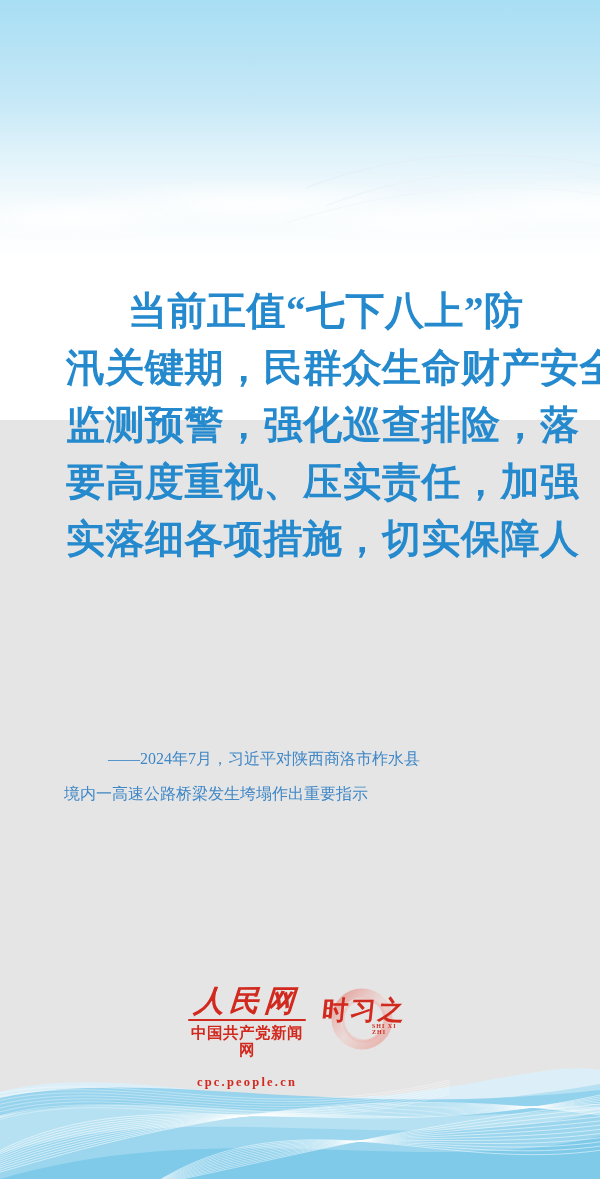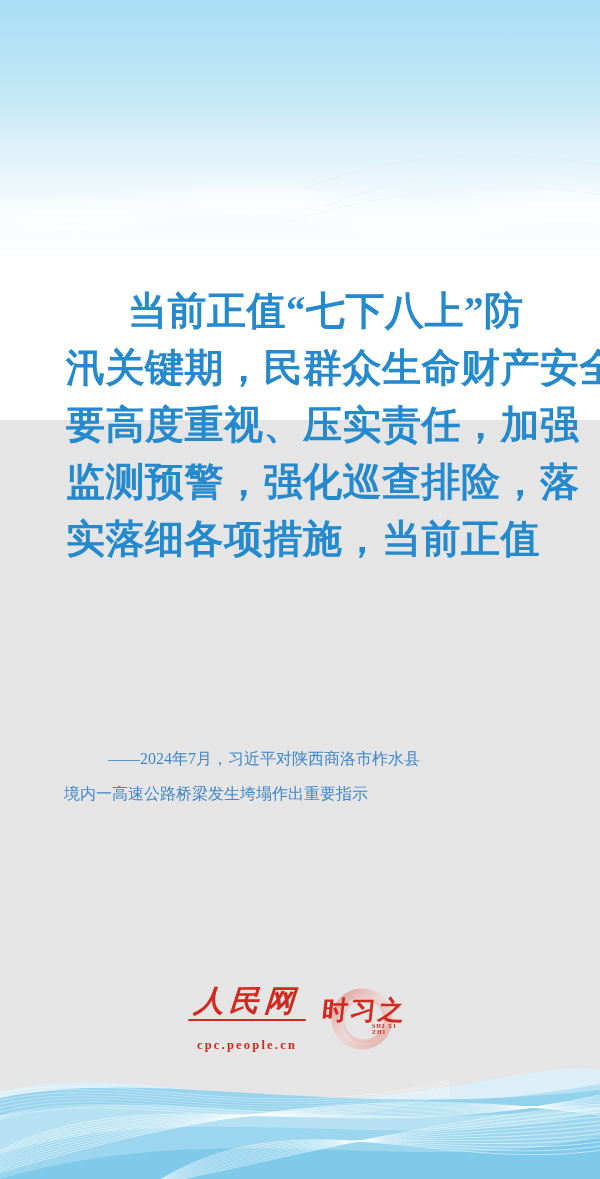--- a/index.html
+++ b/index.html
@@ -74,35 +74,36 @@
 
   <svg class="top-arcs" width="350" height="120" viewBox="0 0 350 120">
     <path d="M20,60 C120,20 240,18 350,45" stroke="#e3eef5" fill="none" opacity="0.8"></path>
     <path d="M40,78 C140,38 250,34 352,60" stroke="#e9f3f8" fill="none" opacity="0.8"></path>
     <path d="M0,95 C120,55 260,50 352,75" stroke="#eef5f9" fill="none" opacity="0.7"></path>
   </svg>
 
   <div class="quote">
     <div class="qline indent">当前正值“七下八上”防</div>
     <div class="qline">汛关键期，民群众生命财产安全</div>
+    <div class="qline">监测预警，强化巡查排险，落</div>
     <div class="qline">要高度重视、压实责任，加强</div>
-    <div class="qline">监测预警，强化巡查排险，落</div>
-    <div class="qline">实落细各项措施，当前正值</div>
+    <div class="qline">实落细各项措施，切实保障人</div>
   </div>
 
   <div class="attribution">
     <div class="aline indent-a">——2024年7月，习近平对陕西商洛市柞水县</div>
     <div class="aline">境内一高速公路桥梁发生垮塌作出重要指示</div>
   </div>
 
   <div class="footer">
 
     <div class="pd-logo">
       <div class="pd-wordmark">人民网</div>
       <div class="pd-divider"></div>
+      <div class="pd-site">中国共产党新闻网</div>
       <div class="pd-domain">cpc.people.cn</div>
     </div>
 
     <div class="sxz-logo">
       <svg class="sxz-ring" width="90" height="70" viewBox="0 0 90 70">
         <defs>
           <linearGradient id="ringg" x1="0" y1="0" x2="1" y2="1">
             <stop offset="0" stop-color="#e07a70" stop-opacity="0.7"></stop>
             <stop offset="0.5" stop-color="#f3c3bc" stop-opacity="0.35"></stop>
             <stop offset="1" stop-color="#e68d84" stop-opacity="0.65"></stop>

